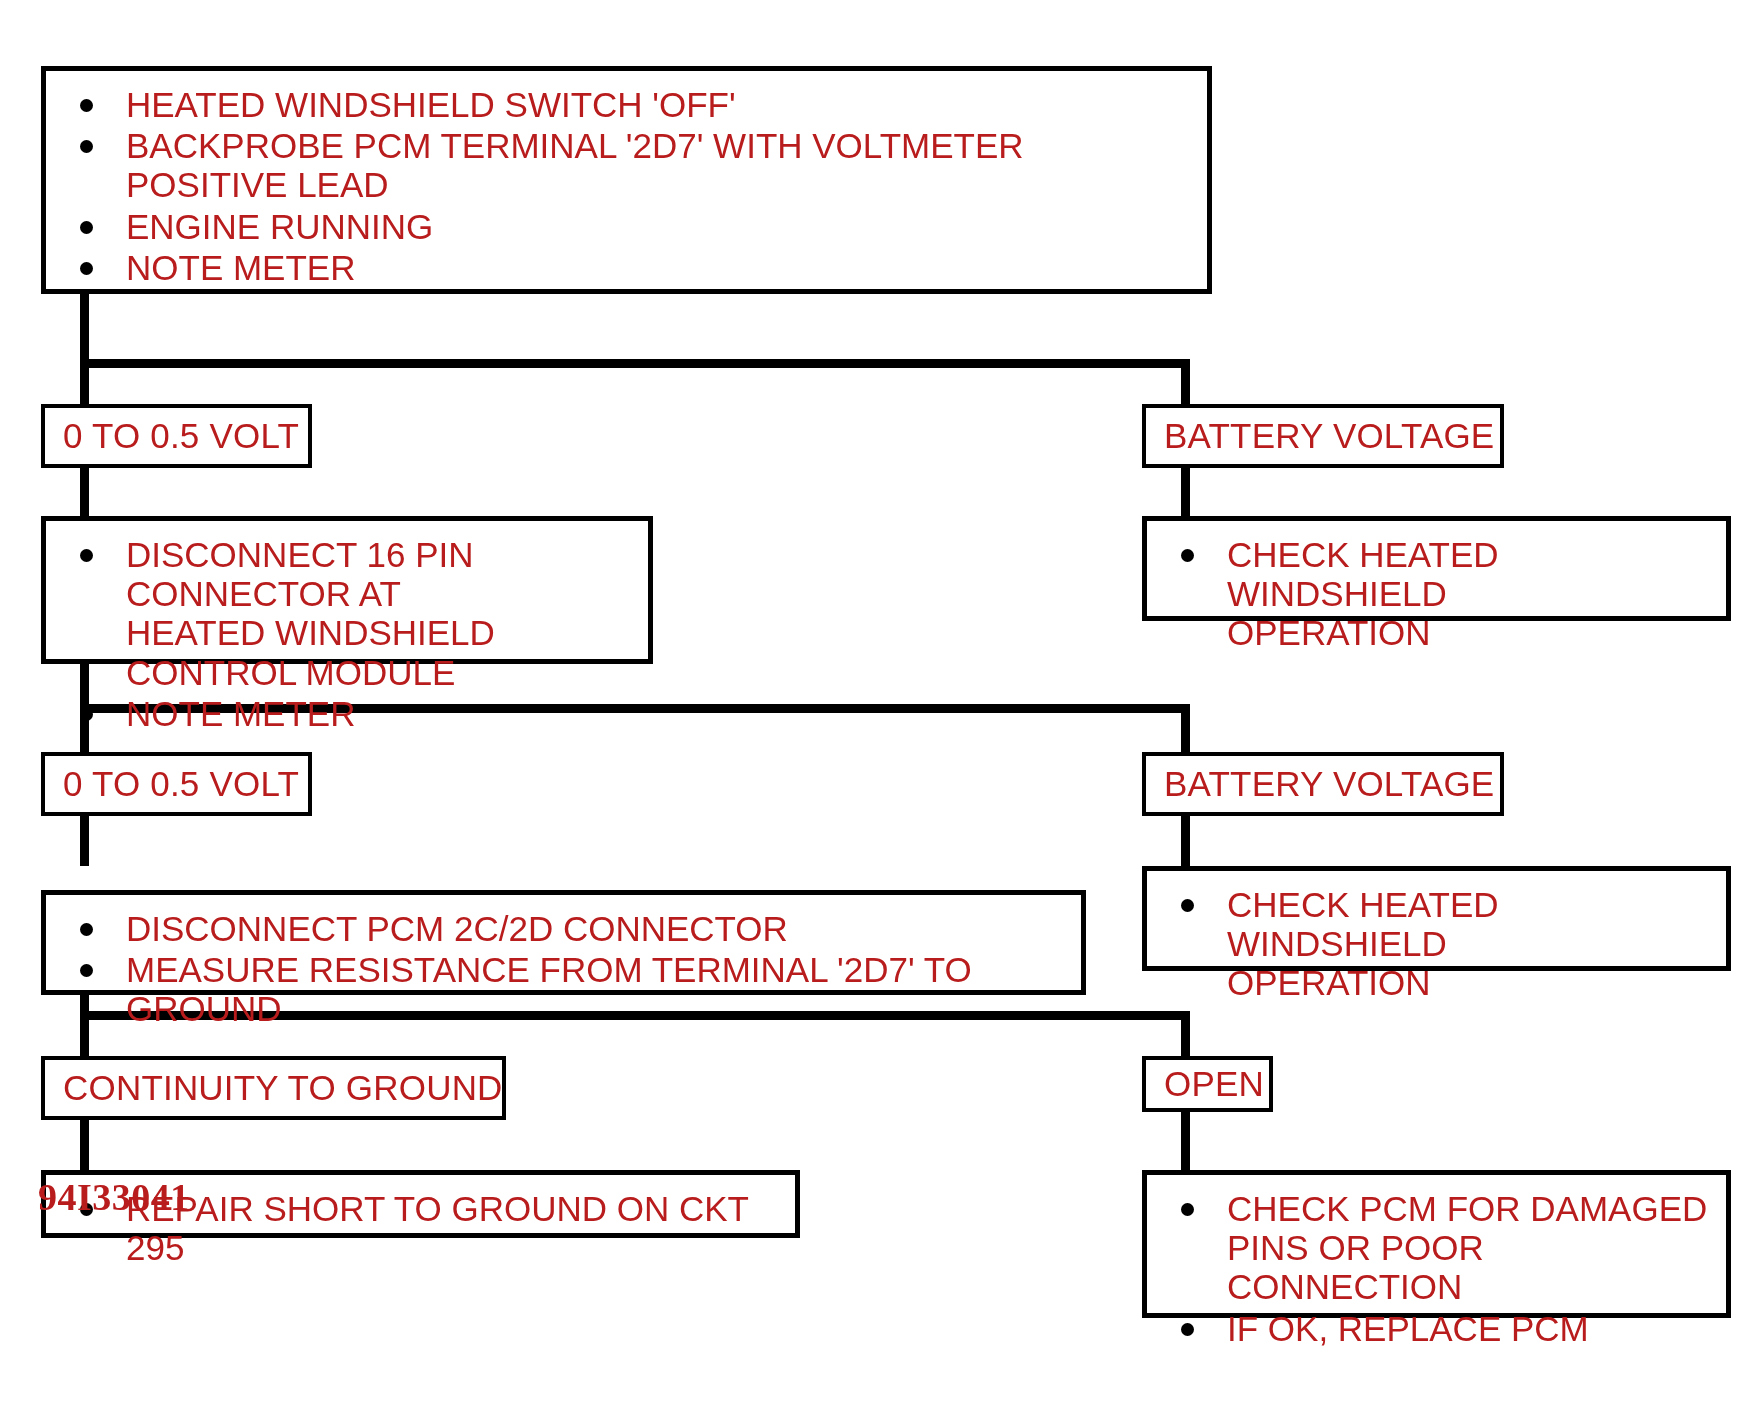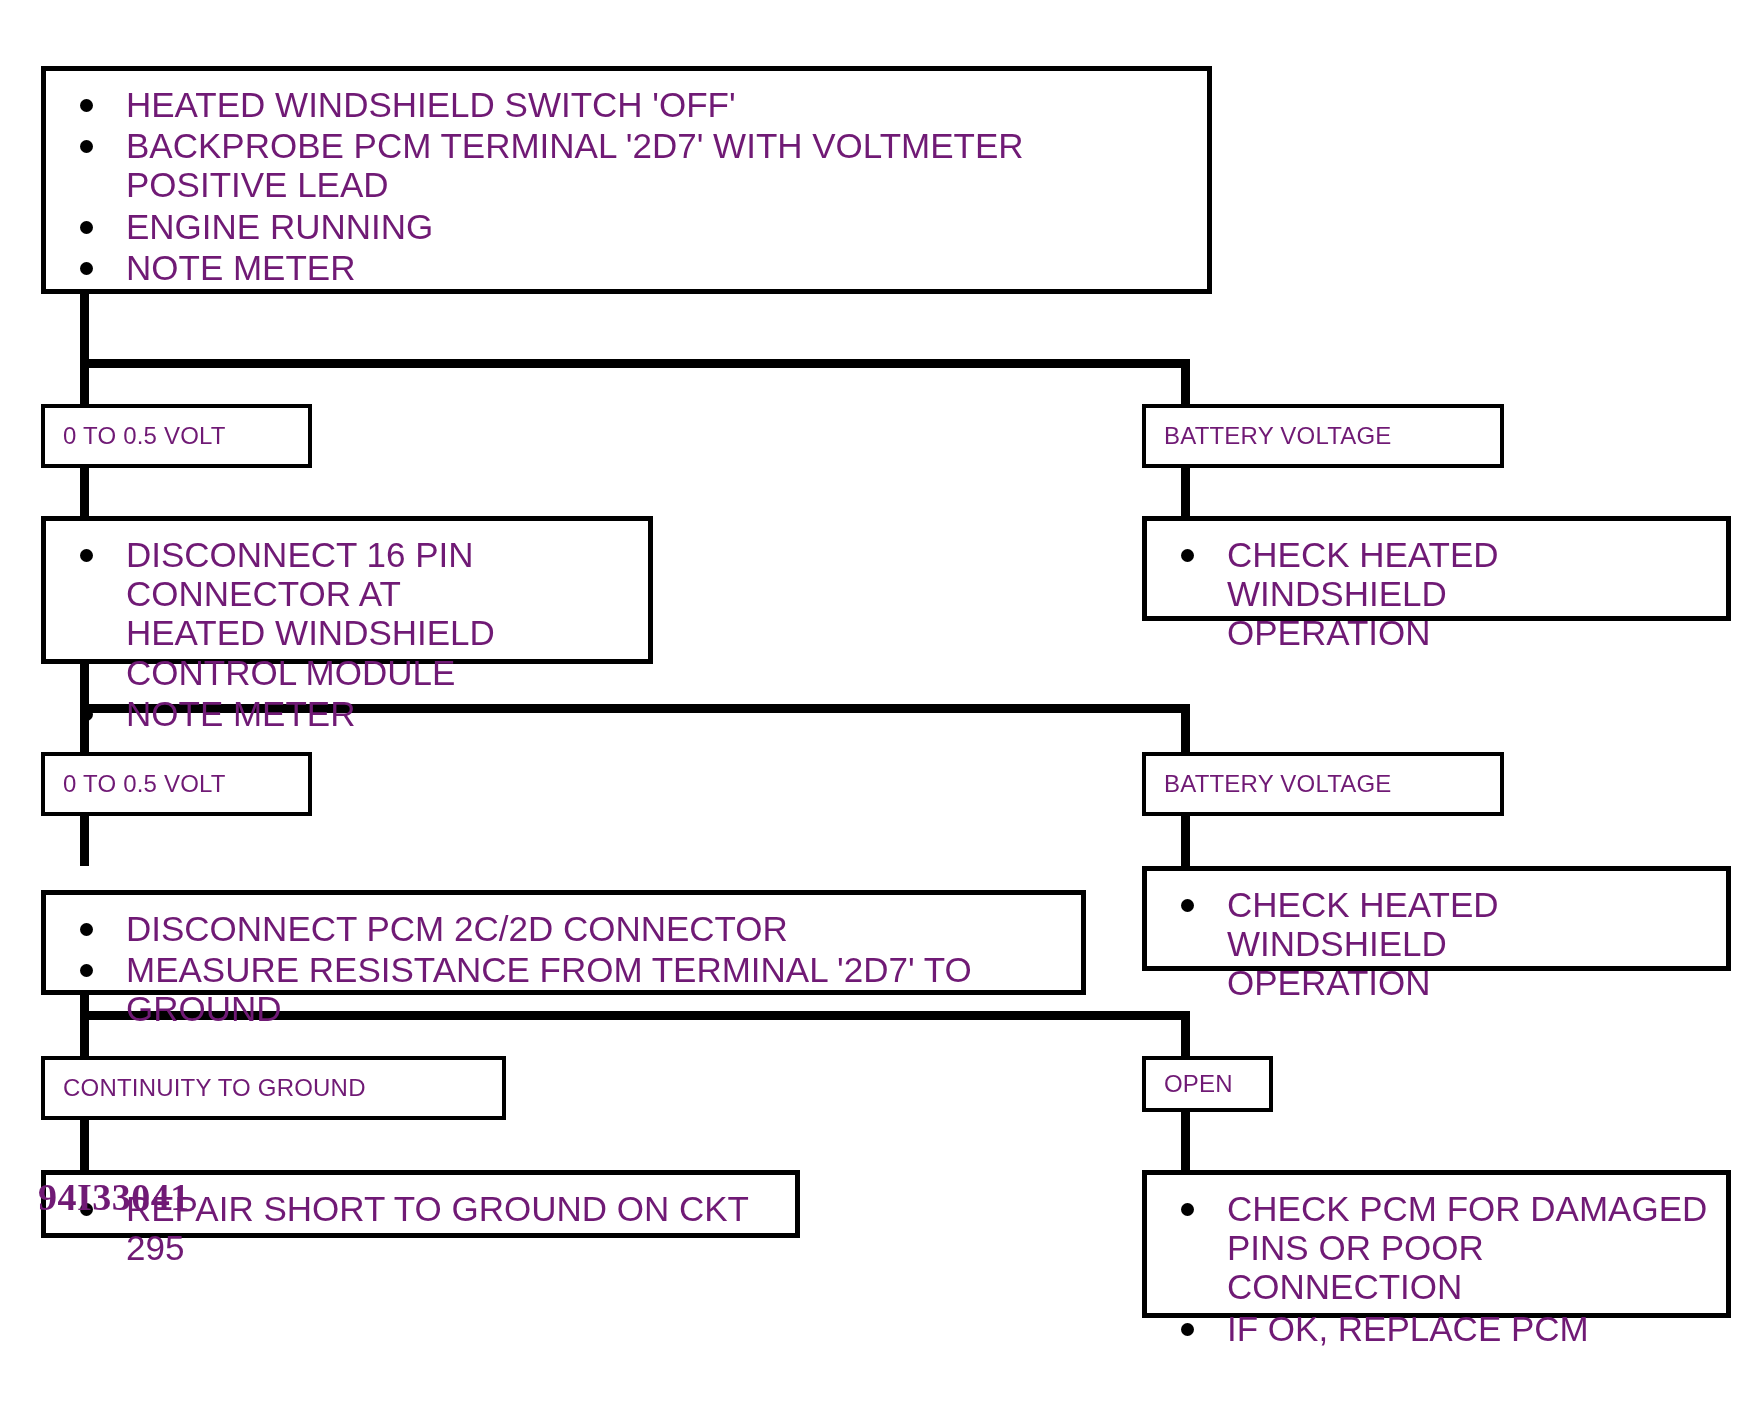--- a/index.html
+++ b/index.html
@@ -7,39 +7,39 @@
     padding: 0;
     background: #ffffff;
   }
   #page {
     position: relative;
     width: 1755px;
     height: 1404px;
     background: #ffffff;
     overflow: hidden;
     font-family: "Liberation Sans", sans-serif;
-    color: #701a75;
+    color: #b91c1c;
   }
   .box {
     position: absolute;
     box-sizing: border-box;
     border: 5px solid #000000;
     background: #ffffff;
     z-index: 3;
   }
   .box.thin {
     border-width: 4px;
   }
   .label-box {
     display: flex;
     align-items: center;
     padding-left: 18px;
   }
   .label-text {
-    font-size: 24px;
+    font-size: 35px;
     letter-spacing: 0.2px;
     white-space: nowrap;
     line-height: 1.05;
   }
   ul.bullets {
     list-style: none;
     margin: 0;
     padding: 0;
     width: 100%;
   }

